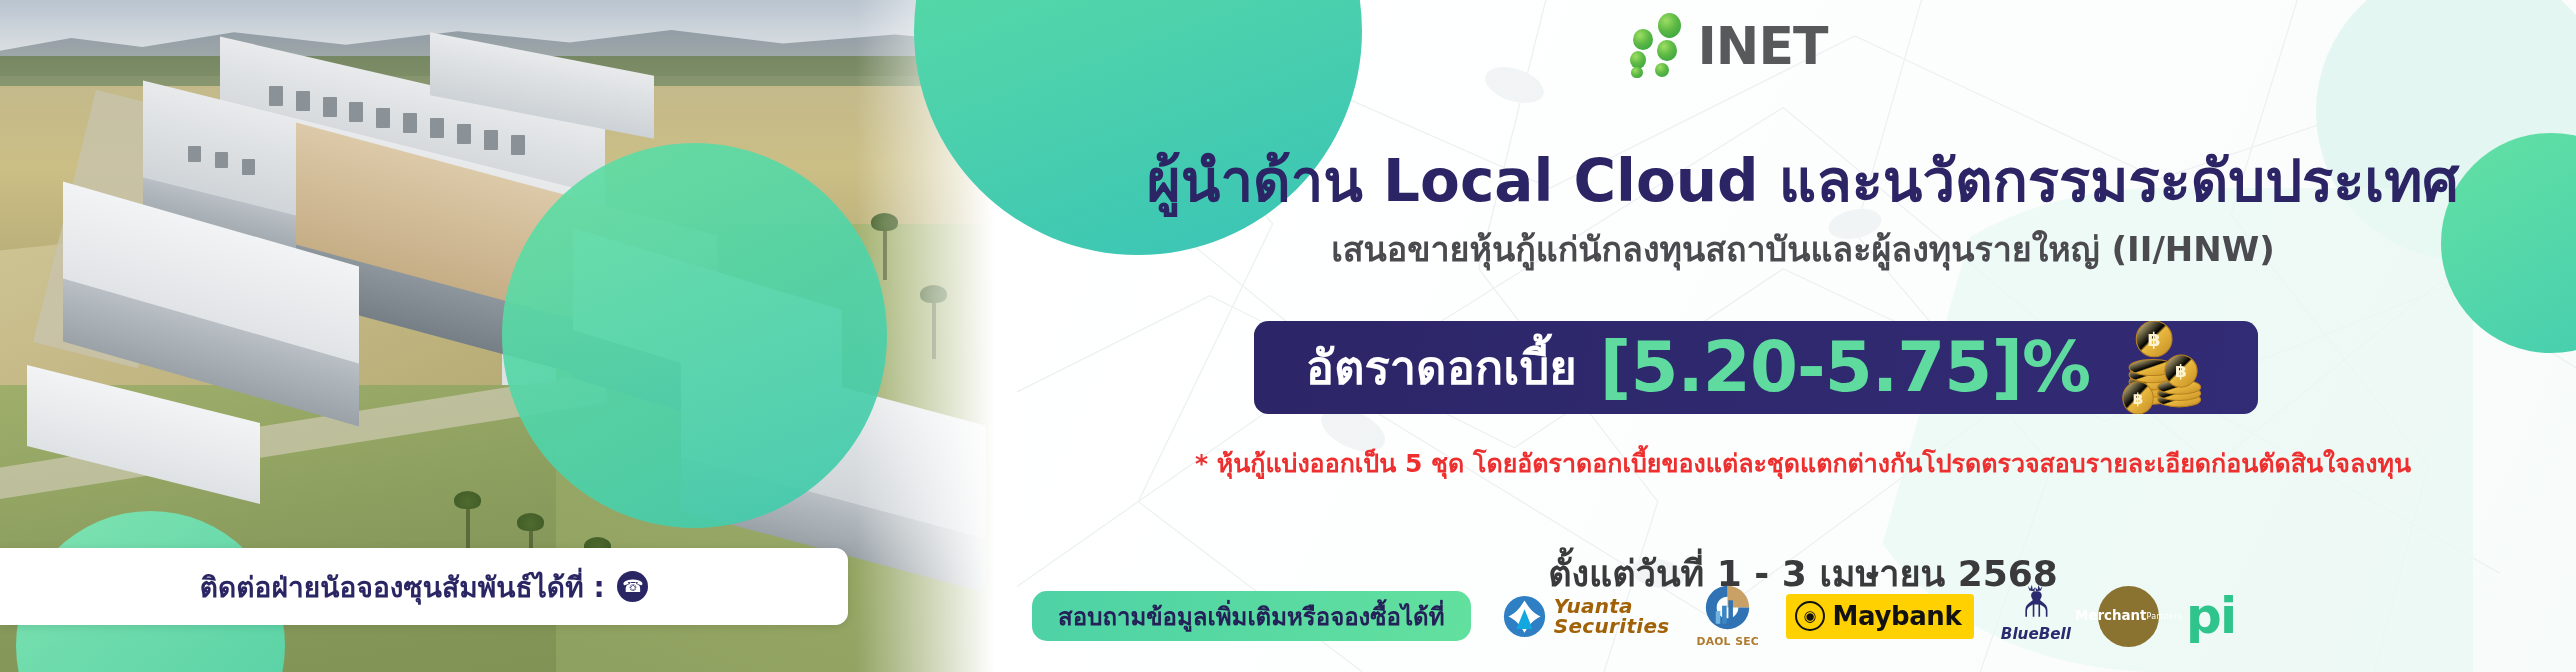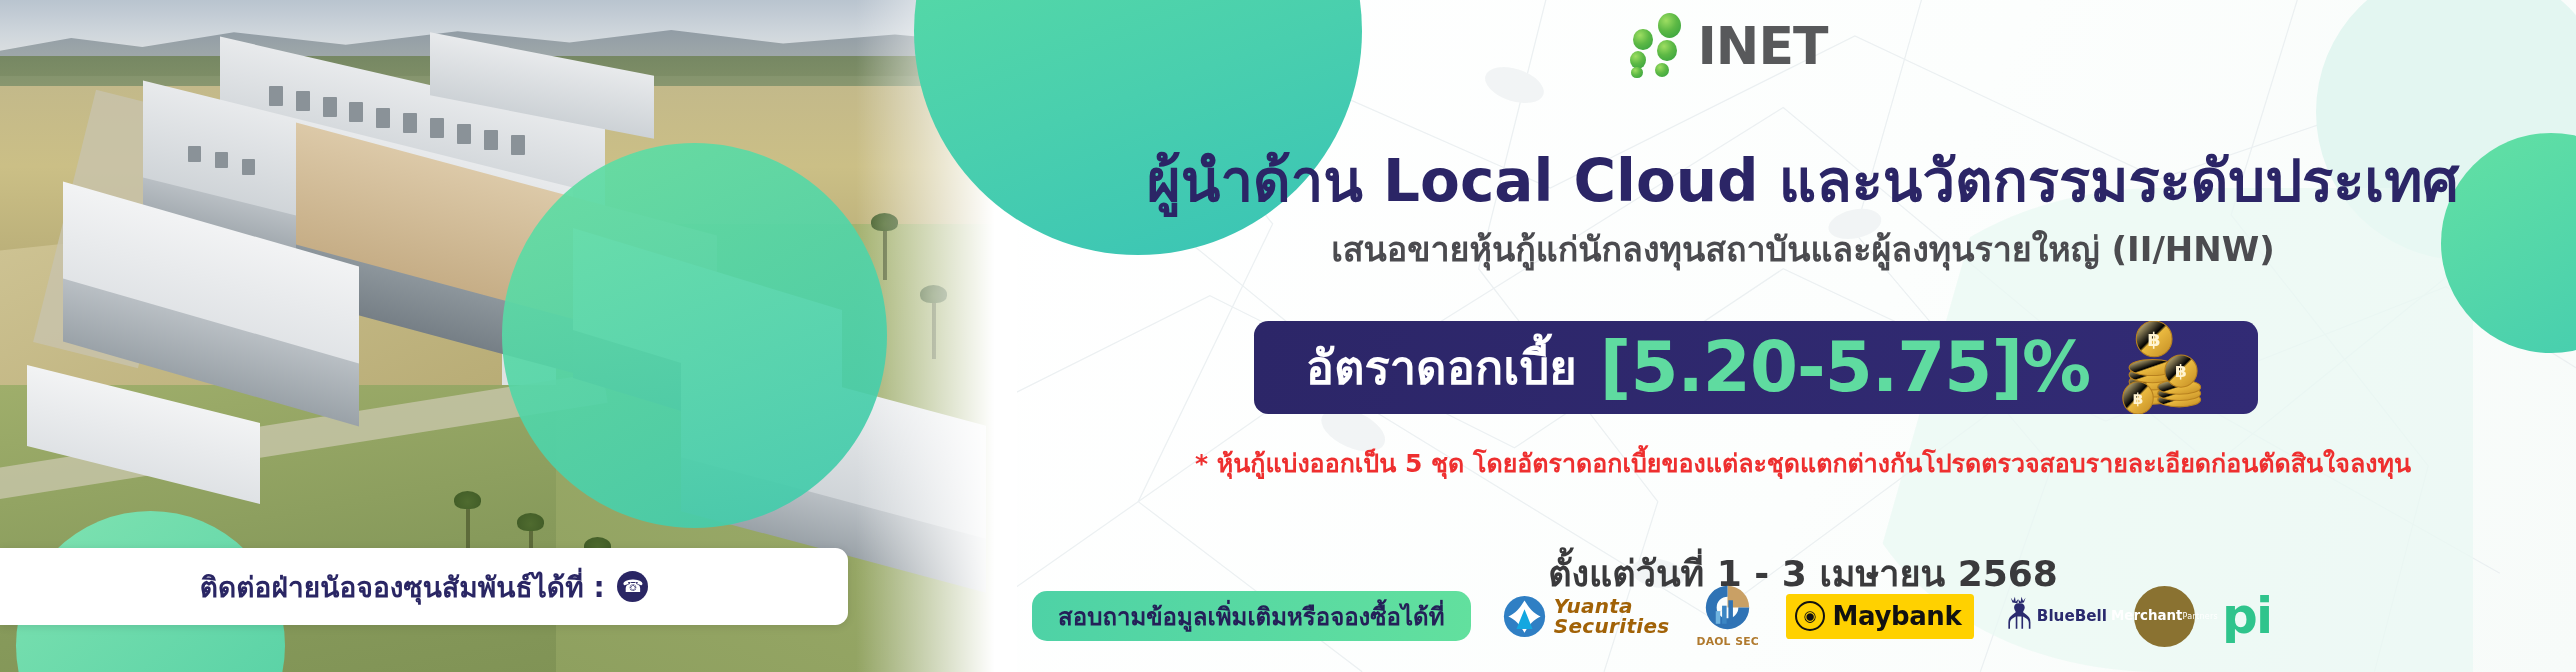--- a/index.html
+++ b/index.html
@@ -142,21 +142,21 @@
 
   
   .mb { background:#ffd100; border-radius:3.6px; height:45px; display:flex;
         align-items:center; padding:0 12.5px 0 9px; gap:7.2px; }
   .mb-tiger { width:30.5px; height:30.5px; border-radius:50%; border:2.7px solid #111;
               display:flex; align-items:center; justify-content:center;
               font-size:15.2px; color:#111; }
   .mb-txt { font-size:26px; font-weight:800; color:#111; letter-spacing:-0.4px; }
 
   
-  .bb { display:flex; align-items:center; }
+  .bb { display:flex; flex-direction:column; align-items:center;font-style:italic; }
   .bb-deer { font-size:34px; color:#2a2a6e; line-height:1; }
   .bb-txt { font-size:15.2px; font-weight:700; color:#2a2a6e; margin-top:0.9px; }
 
   
   .mp { width:61px; height:61px; border-radius:50%; background:#8a7231;
         display:flex; flex-direction:row; align-items:center; justify-content:center;
         color:#fff; }
   .mp-1 { font-size:13.4px; font-weight:600; line-height:1.05; }
   .mp-2 { font-size:8px; font-weight:400; letter-spacing:0.3px; }
 

